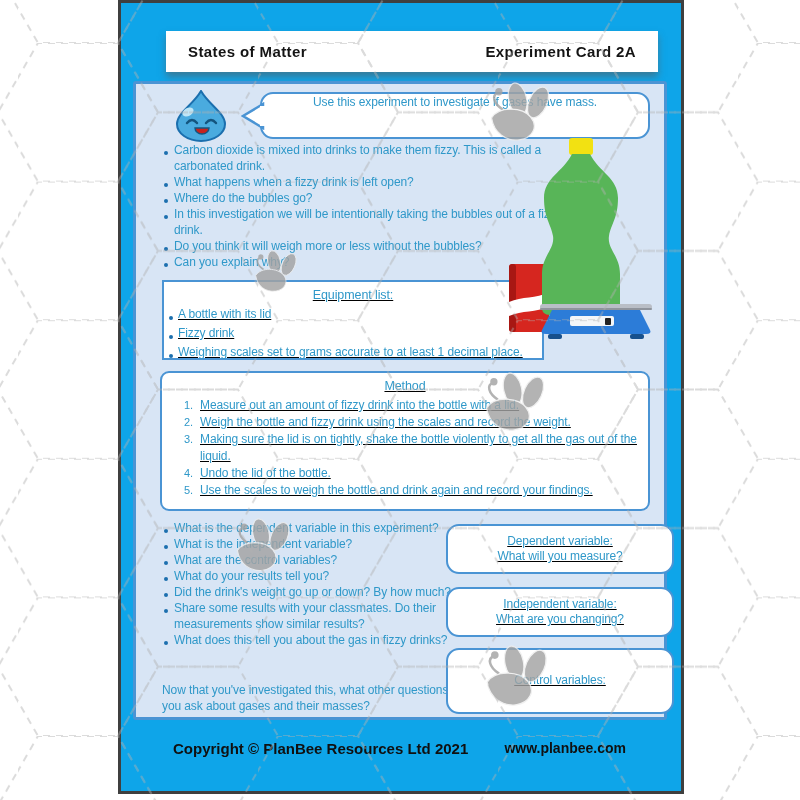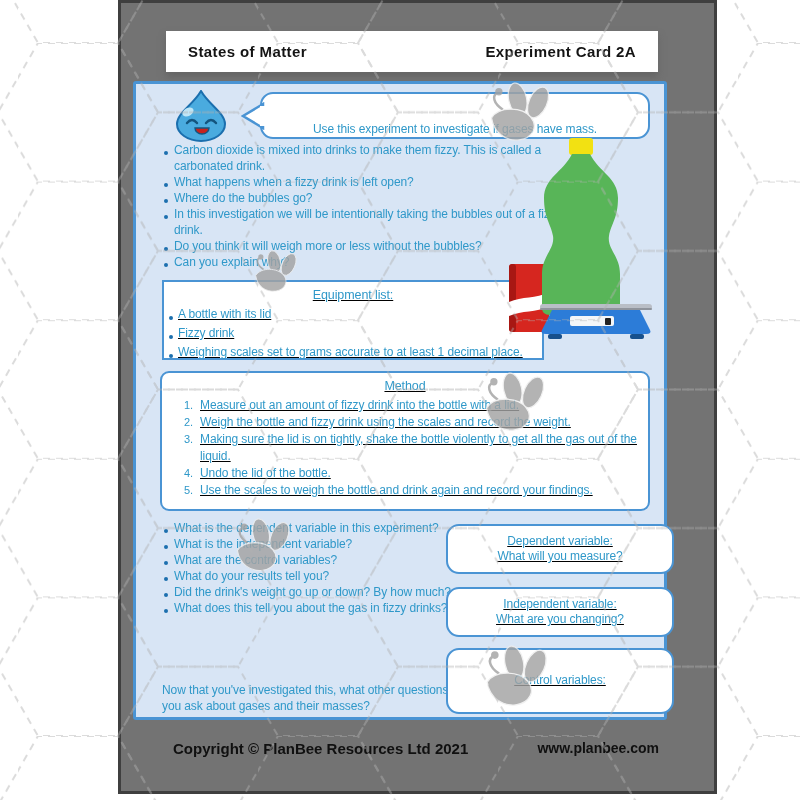--- a/index.html
+++ b/index.html
@@ -4,21 +4,21 @@
 <style>
   html,body{margin:0;padding:0;}
   body{
     width:800px;height:800px;position:relative;overflow:hidden;
     background:#ffffff;
     font-family:"Liberation Sans", sans-serif;
   }
   
   .page{
     position:absolute;left:118px;top:0;width:560px;height:788px;
-    background:#737373;border:3px solid #3f3f3f;padding-left:33px;
+    background:#0ea5e9;border:3px solid #3f3f3f;
   }
   .header-box{
     position:absolute;left:45px;top:28px;width:492px;height:41px;
     background:#fff;box-shadow:0 5px 7px rgba(90,90,90,.55);
     display:flex;align-items:center;justify-content:space-between;
     padding:0 22px;box-sizing:border-box;
   }
   .header-box .t{
     font-weight:bold;font-size:15px;letter-spacing:.4px;color:#141414;
     font-family:"Liberation Sans", sans-serif;
@@ -30,21 +30,21 @@
   }
   .hw{color:#2f98c9;font-size:12px;line-height:16px;letter-spacing:-.1px;}
   .boxw{background:#fff;border:2.5px solid #4a94d4;box-sizing:border-box;text-decoration:underline;}
   .box-title{display:block;text-align:center;font-size:12.5px;margin-top:5px;}
   
   .droplet{position:absolute;left:37px;top:6px;width:56px;height:52px;}
   
   .bubble{
     position:absolute;left:124px;top:8px;width:386px;height:43px;
     background:#fff;border:2.5px solid #4a94d4;border-radius:13px;
-    display:flex;align-items:flex-end;justify-content:center;text-align:center;
+    display:flex;align-items:flex-start;justify-content:center;text-align:center;
   }
   .bubble-tail{position:absolute;left:-21px;top:8px;}
   
   ul.blist{list-style:none;margin:0;padding:0;}
   ul.blist li{position:relative;padding-left:12px;margin:0;}
   ul.blist li::before{
     content:"";position:absolute;left:2px;top:9px;width:4px;height:4px;
     border-radius:50%;background:#1c6fae;
   }
   .intro{position:absolute;left:26px;top:58px;width:402px;}
@@ -167,20 +167,21 @@
         <li>Use the scales to weigh the bottle and drink again and record your findings.</li>
       </ol>
     </div>
 
     <ul class="blist questions hw">
       <li>What is the dependent variable in this experiment?</li>
       <li>What is the independent variable?</li>
       <li>What are the control variables?</li>
       <li>What do your results tell you?</li>
       <li>Did the drink's weight go up or down? By how much?</li>
+      <li>Share some results with your classmates. Do their measurements show similar results?</li>
       <li>What does this tell you about the gas in fizzy drinks?</li>
     </ul>
 
     <div class="closing hw">Now that you've investigated this, what other questions can you ask about gases and their masses?</div>
 
     <div class="vbox vbox1 boxw">
       <span class="hw">Dependent variable:</span>
       <span class="hw">What will you measure?</span>
     </div>
     <div class="vbox vbox2 boxw">

